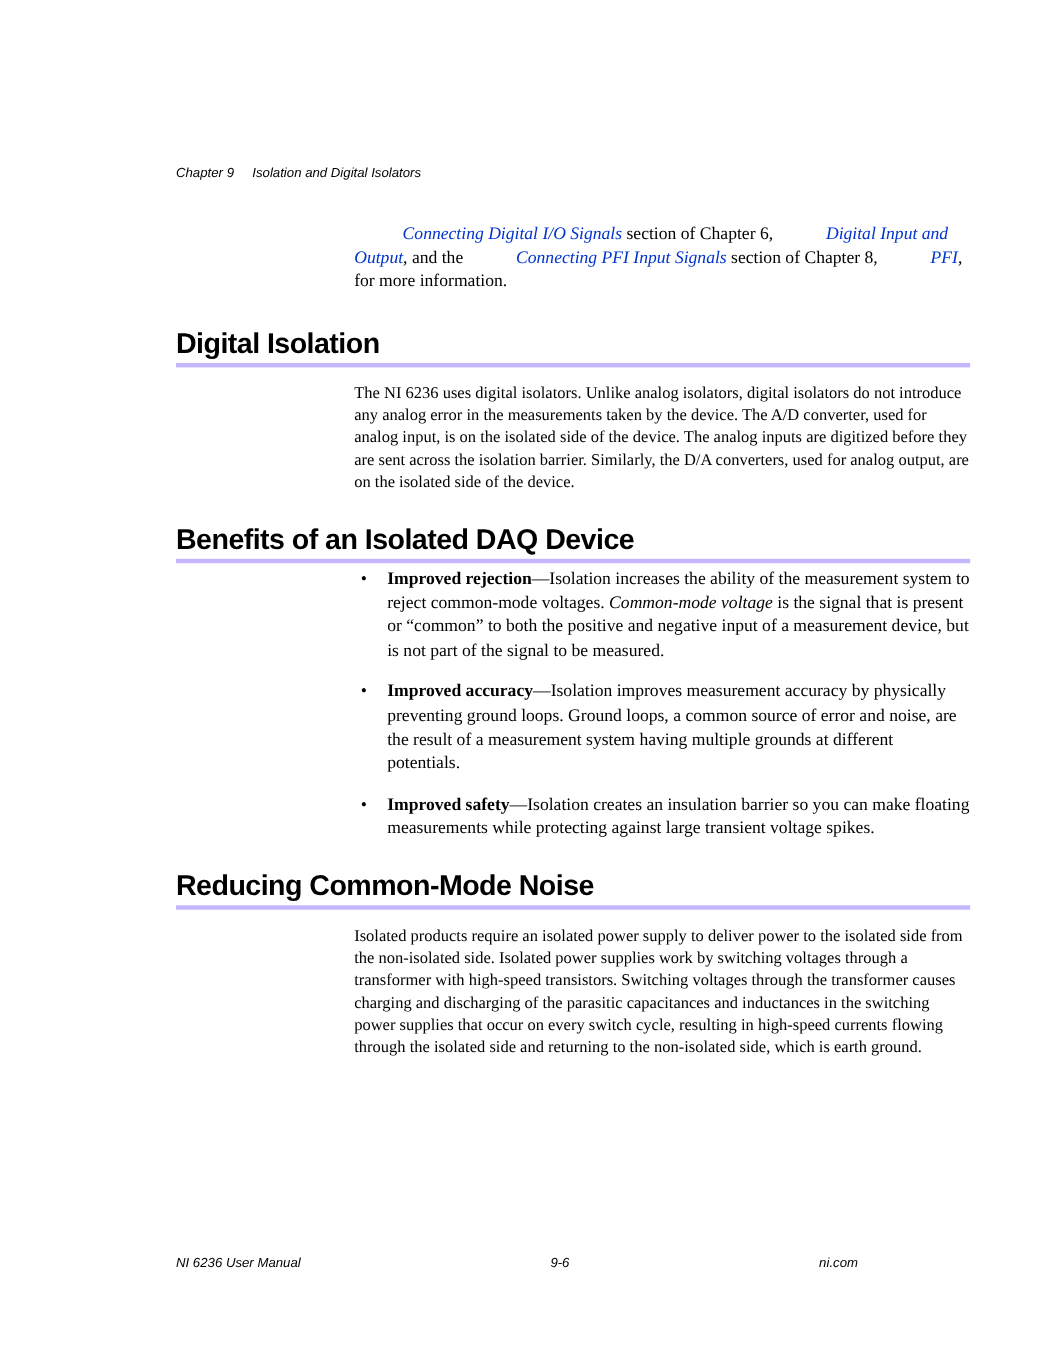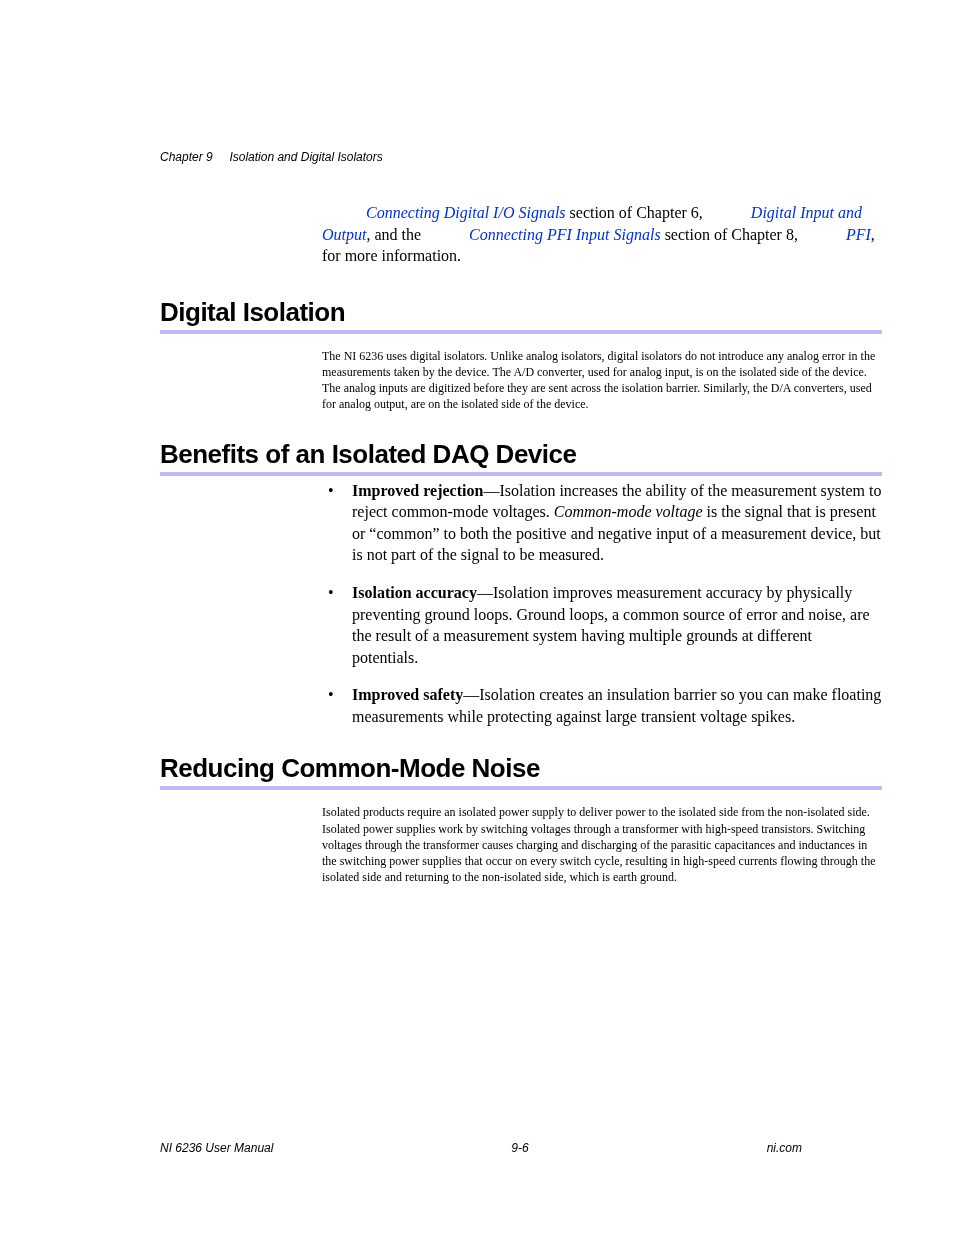--- a/index.html
+++ b/index.html
@@ -39,21 +39,21 @@
     font-family: Arial, Helvetica, sans-serif;
     font-weight: 700;
     font-size: 26px;
     letter-spacing: -0.5px;
     margin: 0 0 4px 0;
     padding-bottom: 2px;
     border-bottom: 4px solid #c4b5fd;
   }
   .body-para {
     margin: 14px 0 26px 162px;
-    font-size: 12px;
+    font-size: 15px;
     line-height: 1.35;
   }
   ul.benefits {
     margin: 0 0 26px 162px;
     padding: 0;
     list-style: none;
   }
   ul.benefits li {
     position: relative;
     padding-left: 30px;
@@ -66,21 +66,21 @@
     position: absolute;
     left: 6px;
     top: 0;
     font-size: 16px;
   }
   .b { font-weight: 700; }
   .i { font-style: italic; }
   .footer {
     position: absolute;
     left: 160px;
-    right: 152px;
+    right: 174px;
     bottom: 80px;
     display: flex;
     justify-content: space-between;
     font-family: Arial, Helvetica, sans-serif;
     font-style: italic;
     font-size: 12px;
   }
 </style>
 </head>
 <body>
@@ -98,21 +98,21 @@
   <h2 class="section">Digital Isolation</h2>
   <div class="body-para">The NI 6236 uses digital isolators. Unlike analog isolators, digital isolators do not introduce any analog error in the measurements taken by the device. The A/D converter, used for analog input, is on the isolated side of the device. The analog inputs are digitized before they are sent across the isolation barrier. Similarly, the D/A converters, used for analog output, are on the isolated side of the device.</div>
 
   <h2 class="section">Benefits of an Isolated DAQ Device</h2>
 
   <ul class="benefits">
     <li>
       <span class="b">Improved rejection</span><span>—Isolation increases the ability of the measurement system to reject common-mode voltages. </span><span class="i">Common-mode voltage</span><span> is the signal that is present or “common” to both the positive and negative input of a measurement device, but is not part of the signal to be measured.</span>
     </li>
     <li>
-      <span class="b">Isolation accuracy</span><span>—Isolation improves measurement accuracy by physically preventing ground loops. Ground loops, a common source of error and noise, are the result of a measurement system having multiple grounds at different potentials.</span>
+      <span class="b">Improved accuracy</span><span>—Isolation improves measurement accuracy by physically preventing ground loops. Ground loops, a common source of error and noise, are the result of a measurement system having multiple grounds at different potentials.</span>
     </li>
     <li>
       <span class="b">Improved safety</span><span>—Isolation creates an insulation barrier so you can make floating measurements while protecting against large transient voltage spikes.</span>
     </li>
   </ul>
 
   <h2 class="section">Reducing Common-Mode Noise</h2>
   <div class="body-para">Isolated products require an isolated power supply to deliver power to the isolated side from the non-isolated side. Isolated power supplies work by switching voltages through a transformer with high-speed transistors. Switching voltages through the transformer causes charging and discharging of the parasitic capacitances and inductances in the switching power supplies that occur on every switch cycle, resulting in high-speed currents flowing through the isolated side and returning to the non-isolated side, which is earth ground.</div>
 
 </div>

